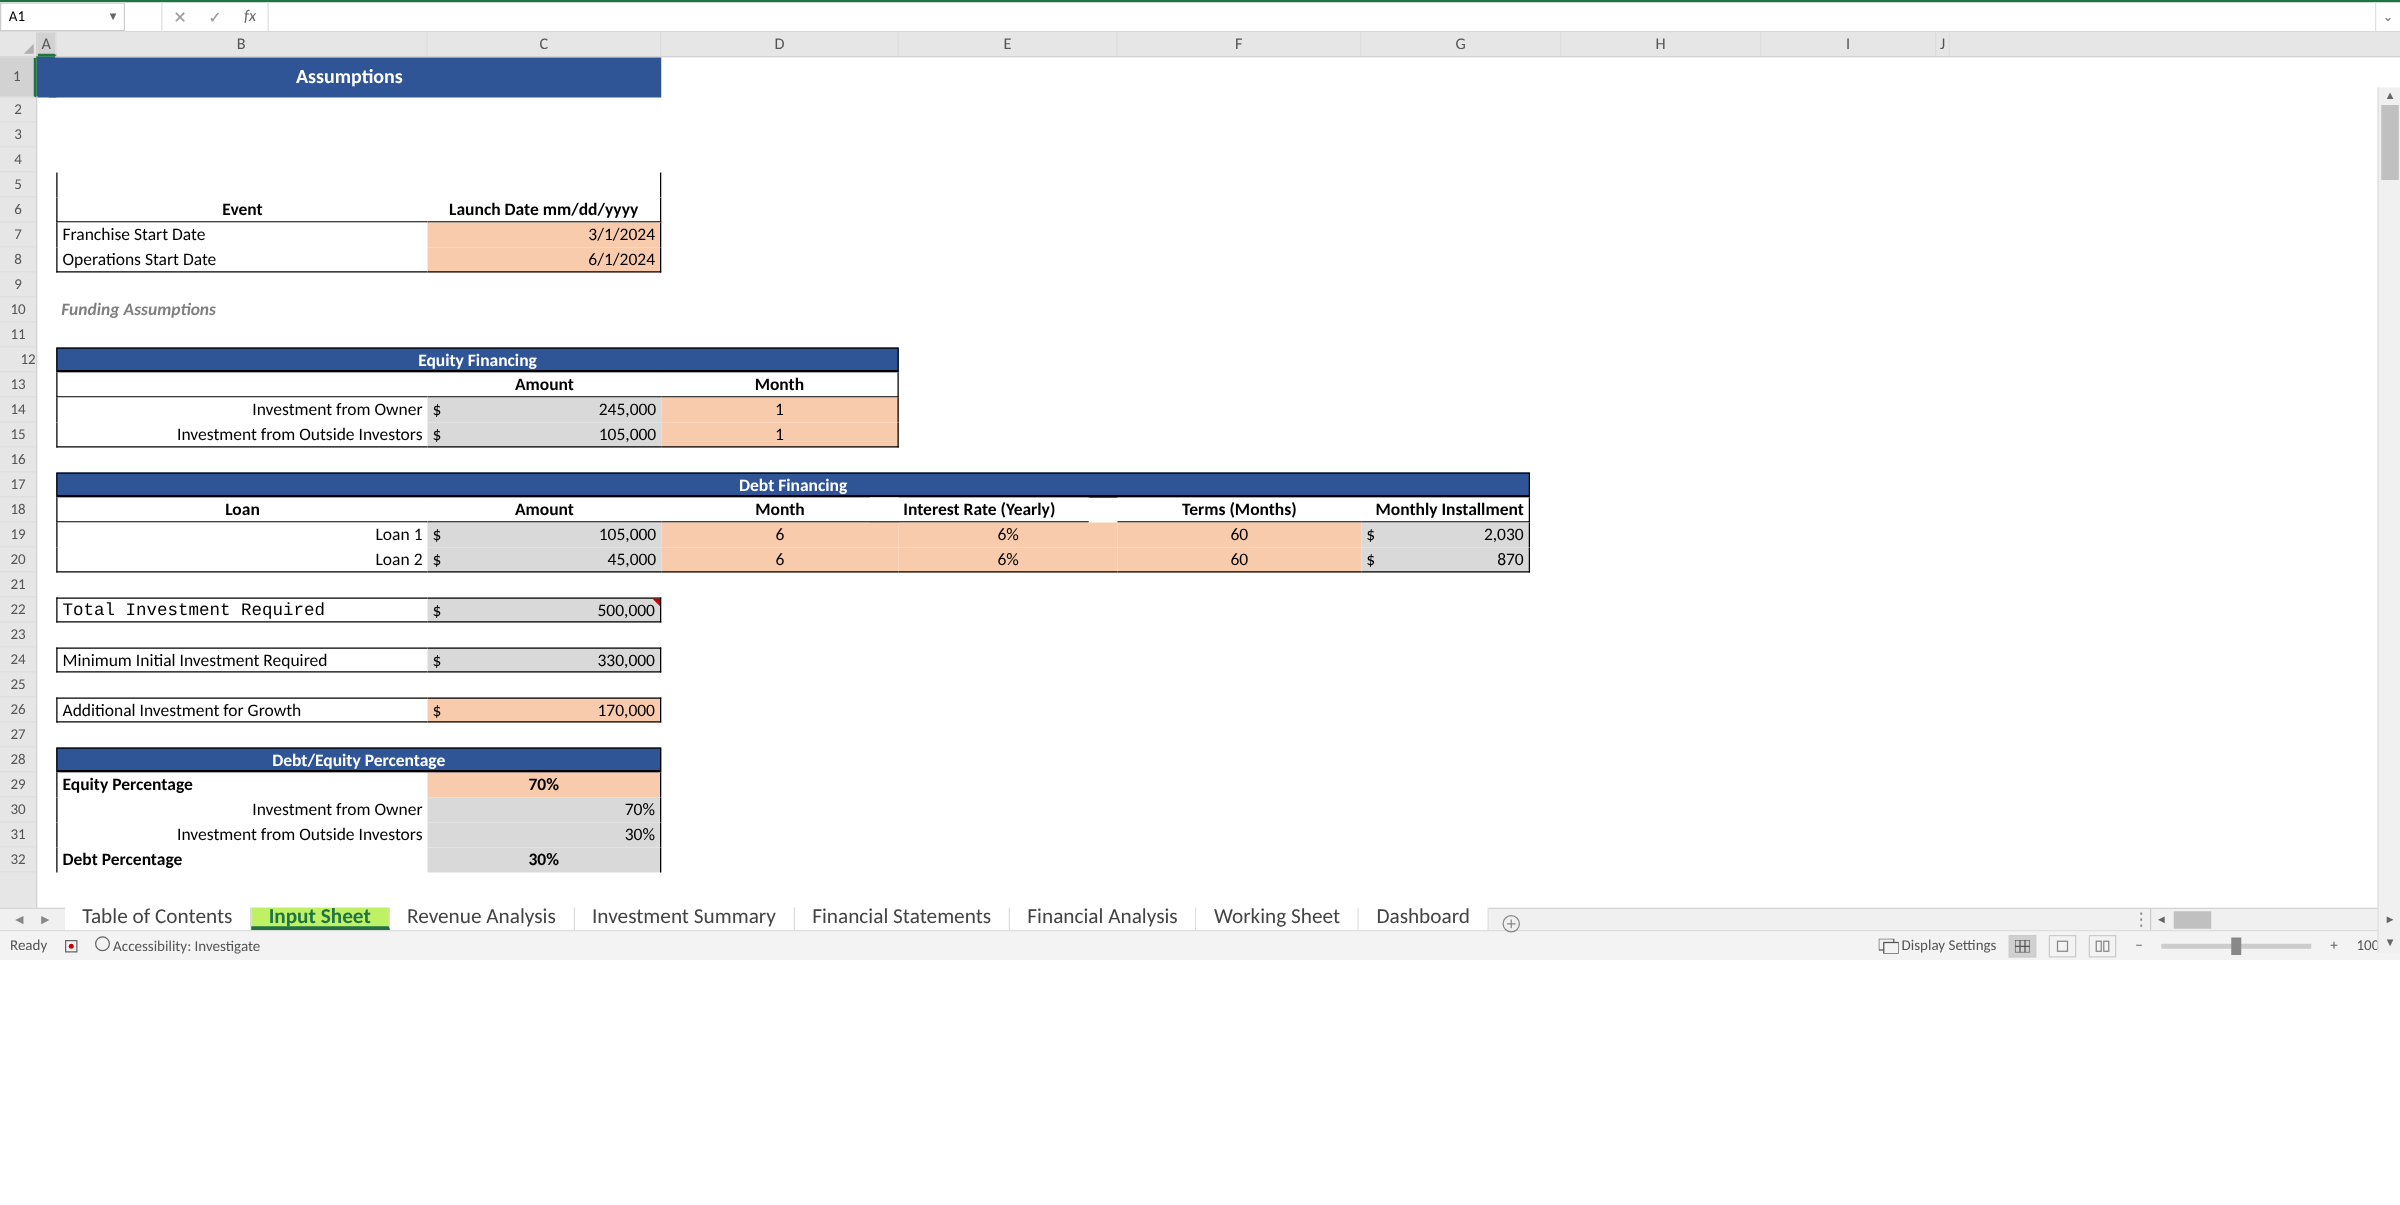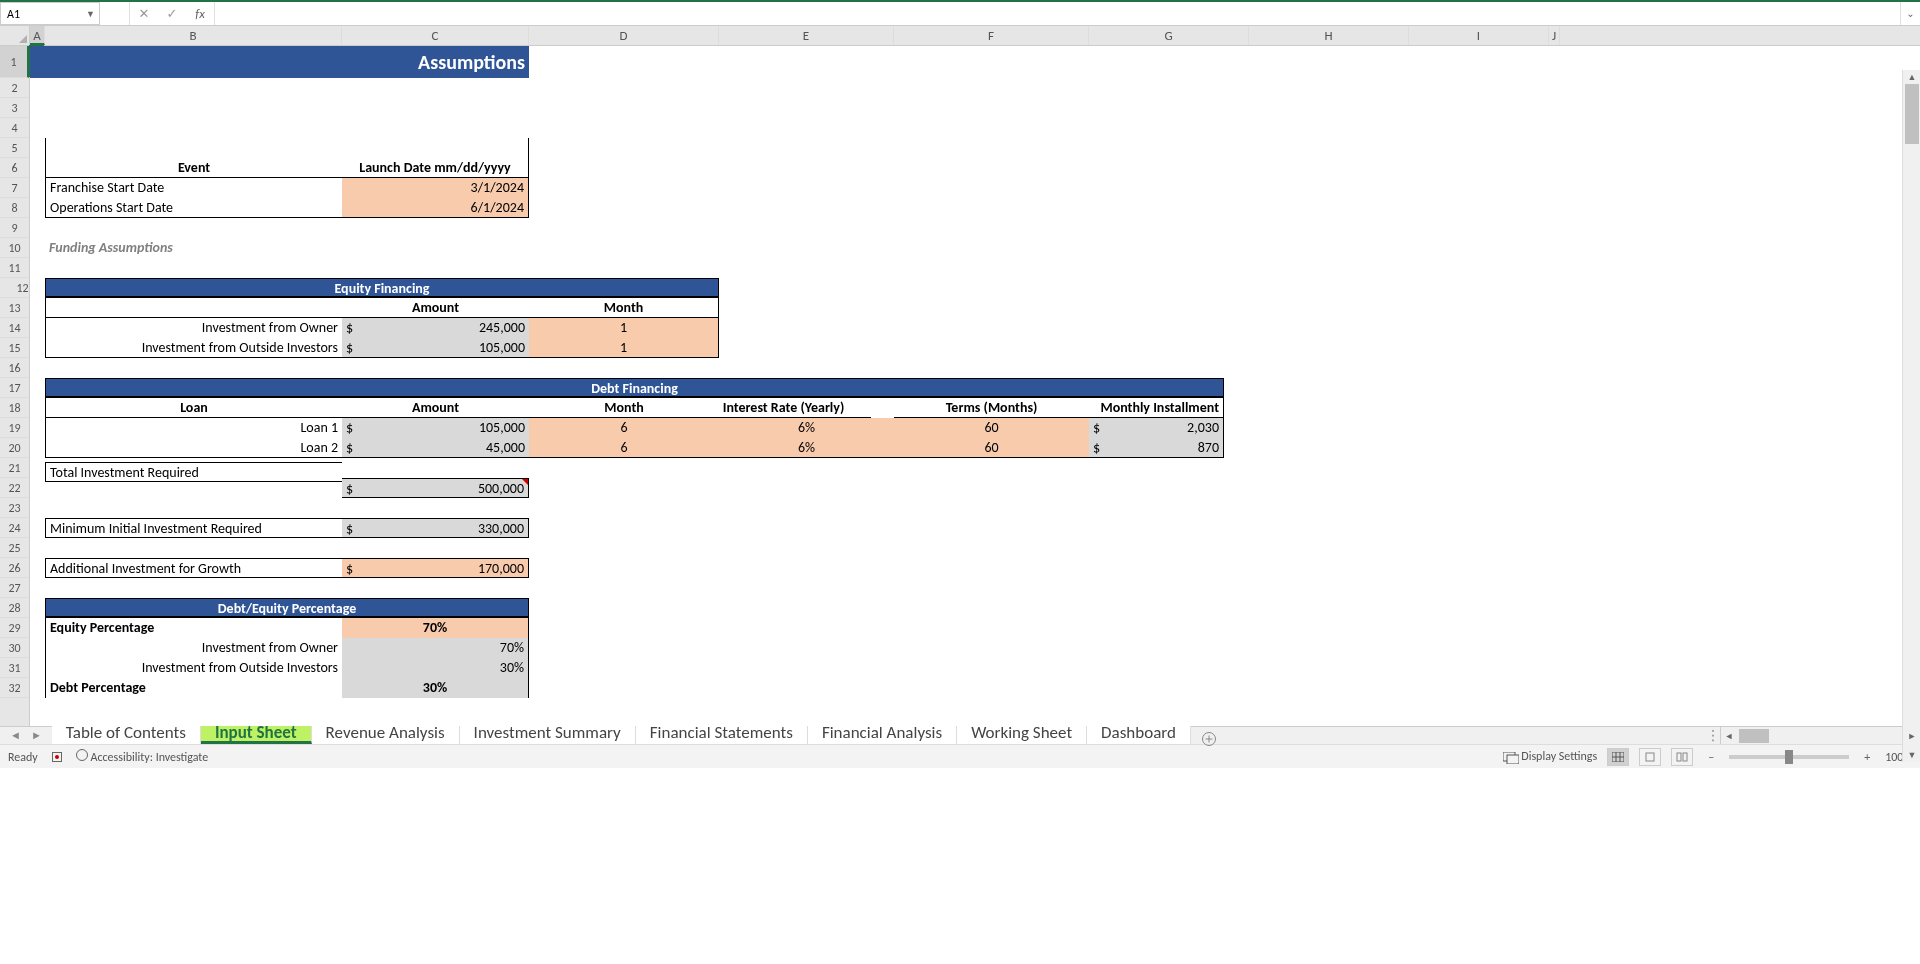--- a/index.html
+++ b/index.html
@@ -131,21 +131,21 @@
         <div class="rh" style="height: 20px; line-height: 20px;">28</div>
         <div class="rh" style="height: 20px; line-height: 20px;">29</div>
         <div class="rh" style="height: 20px; line-height: 20px;">30</div>
         <div class="rh" style="height: 20px; line-height: 20px;">31</div>
         <div class="rh" style="height: 20px; line-height: 20px;">32</div>
       </div>
     <div class="cells" id="cells">
 
       <div class="active-cell" style="left:-1px; top:-1px; width:15px; height:32px;"></div>
 
-      <div class="cell hdr-blue" style="left:0; top:0; width:499px; height:32px; line-height:32px; font-size:20px; border:none;text-align:right;">
+      <div class="cell hdr-blue" style="left:0; top:0; width:499px; height:32px; line-height:32px; font-size:16px; border:none;">
         <span>Assumptions</span>
       </div>
 
 
       <div class="cell white" style="left:15px; top:92px; width:484px; border-left:1px solid #000; border-right:1px solid #000;"></div>
 
       <div class="cell bold center white" style="left:15px; top:112px; width:297px; border-left:1px solid #000; border-bottom:1px solid #000;"><span>Event</span></div>
       <div class="cell bold center white" style="left:312px; top:112px; width:187px; border-right:1px solid #000; border-bottom:1px solid #000;"><span>Launch Date mm/dd/yyyy</span></div>
 
       <div class="cell white" style="left:15px; top:132px; width:297px; border-left:1px solid #000;"><span>Franchise Start Date</span></div>
@@ -204,21 +204,21 @@
           <span style="float:right">45,000</span>
         </div>
       <div class="cell orange center" style="left:499px; top:392px; width:190px; border-bottom:1px solid #000;"><span>6</span></div>
       <div class="cell orange center" style="left:689px; top:392px; width:175px; border-bottom:1px solid #000;"><span>6%</span></div>
       <div class="cell orange center" style="left:864px; top:392px; width:195px; border-bottom:1px solid #000;"><span>60</span></div>
       <div class="cell gray" style="left:1059px; top:392px; width:135px; border-right:1px solid #000; border-bottom:1px solid #000;">
           <span style="float:left">$</span>
           <span style="float:right">870</span>
         </div>
 
-      <div class="cell white" style="left:15px; top:416px; width:297px; border:1px solid #000; border-right:none;"><span>Total Investment Required</span></div>
+      <div class="cell white" style="left:15px; top:432px; width:297px; border:1px solid #000; border-right:none;font-family:Liberation Mono, monospace;"><span>Total Investment Required</span></div>
       <div class="cell gray note-mark" style="left:312px; top:432px; width:187px; border:1px solid #000; border-left:none; position:absolute;">
           <span style="float:left">$</span>
           <span style="float:right">500,000</span>
         </div>
 
       <div class="cell white" style="left:15px; top:472px; width:297px; border:1px solid #000; border-right:none;"><span>Minimum Initial Investment Required</span></div>
       <div class="cell gray" style="left:312px; top:472px; width:187px; border:1px solid #000; border-left:none;">
           <span style="float:left">$</span>
           <span style="float:right">330,000</span>
         </div>

